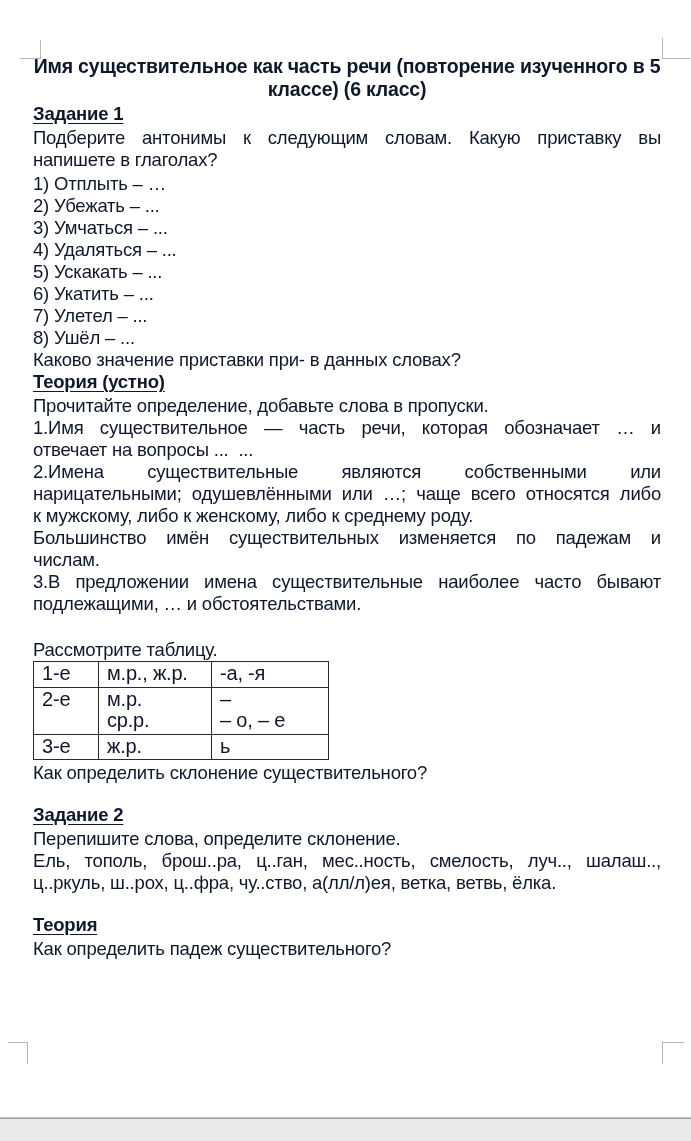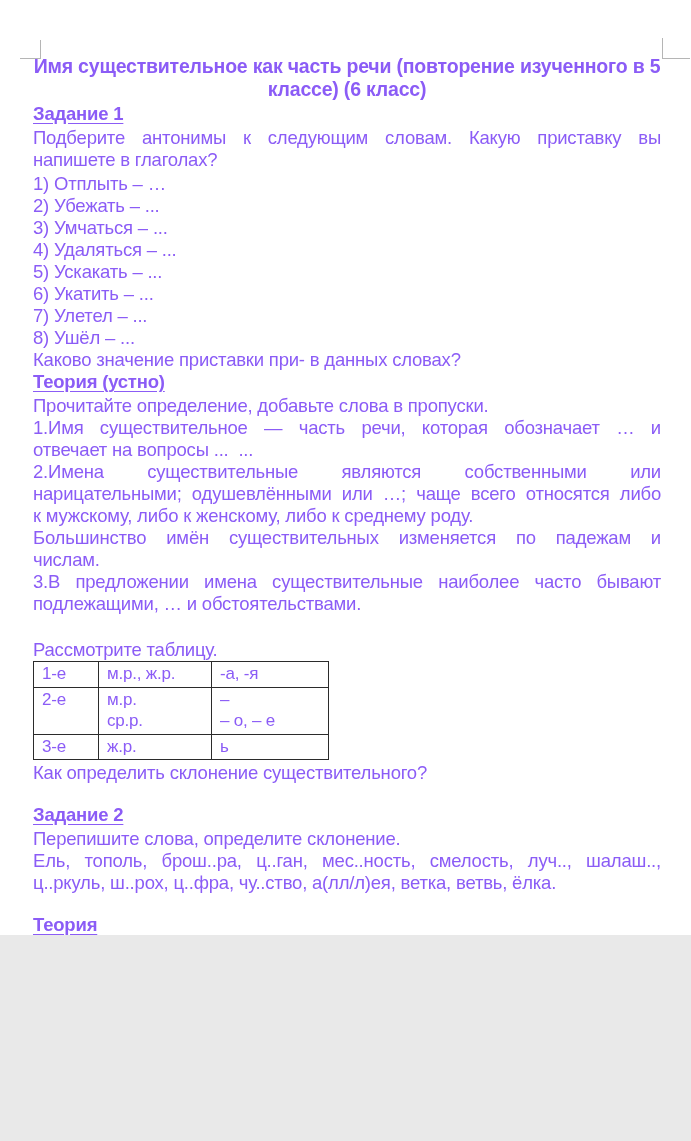--- a/index.html
+++ b/index.html
@@ -1,23 +1,23 @@
 <!DOCTYPE html>
 <html><head>
 <meta charset="utf-8">
 <style>
   * { margin: 0; padding: 0; box-sizing: border-box; }
   html, body { background: #e9e9e9; }
   .page {
     position: relative;
     width: 691px;
-    height: 935px;
+    height: 1119px;
     background: #ffffff;
     font-family: "Liberation Sans", sans-serif;
-    color: #8b5cf6;
+    color: #0f172a;
     overflow: hidden;
   }
   .content {
     position: absolute;
     left: 33px;
     top: 55px;
     width: 628px;
     font-size: 18.5px;
     line-height: 22px;
     letter-spacing: -0.2px;
@@ -40,21 +40,21 @@
     text-decoration: underline;
     text-underline-offset: 3px;
   }
   .mt2  { margin-top: 2px; }
   .mt16 { margin-top: 0; }
   .mt20 { margin-top: 20px; }
   .mt24 { margin-top: 24px; }
   table.decl {
     border-collapse: collapse;
     margin-top: 0px;
-    font-size: 17px;
+    font-size: 20px;
   }
   table.decl td {
     border: 1.5px solid #2b2b2b;
     vertical-align: top;
     padding: 1px 8px 2px 8px;
     line-height: 21.5px;
     white-space: pre-line;
   }
   td.c1 { width: 65px; }
   td.c2 { width: 113px; }

